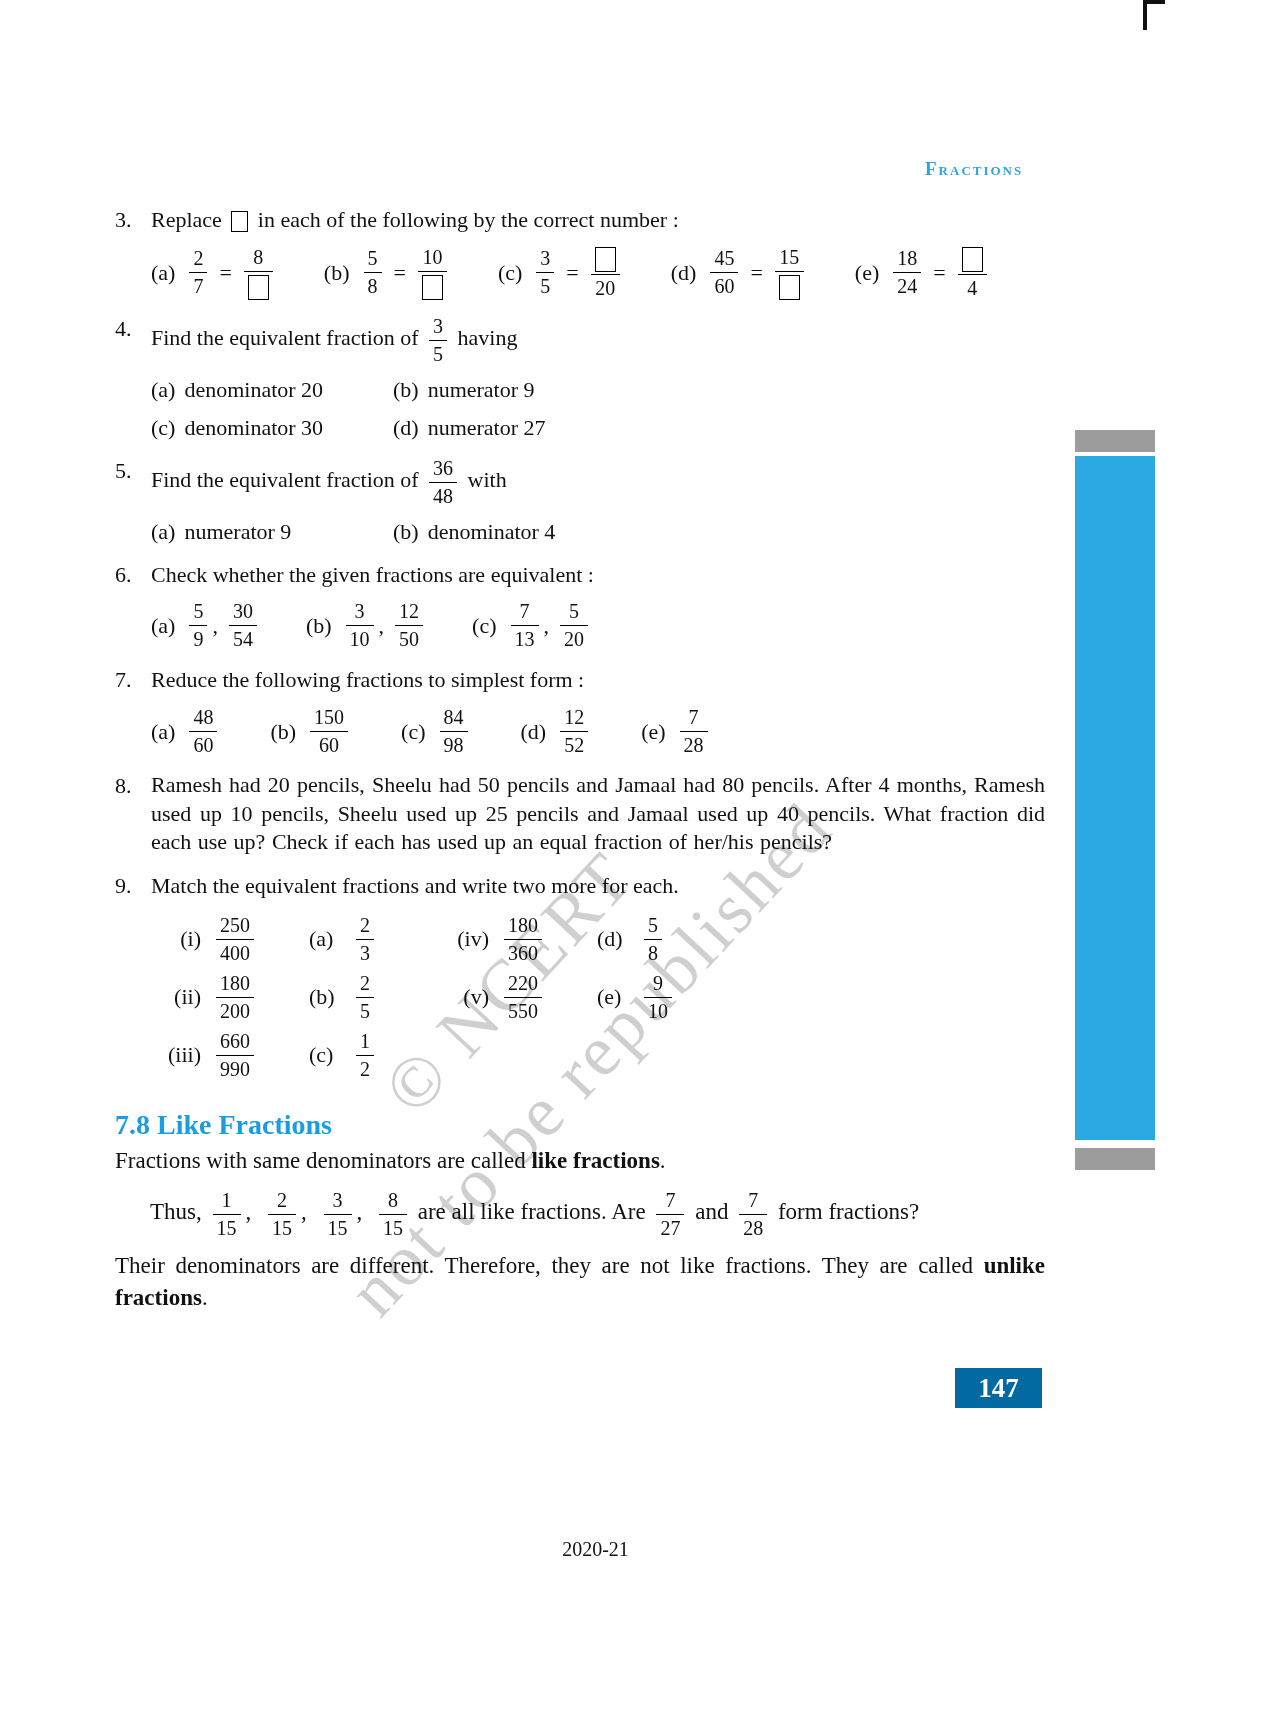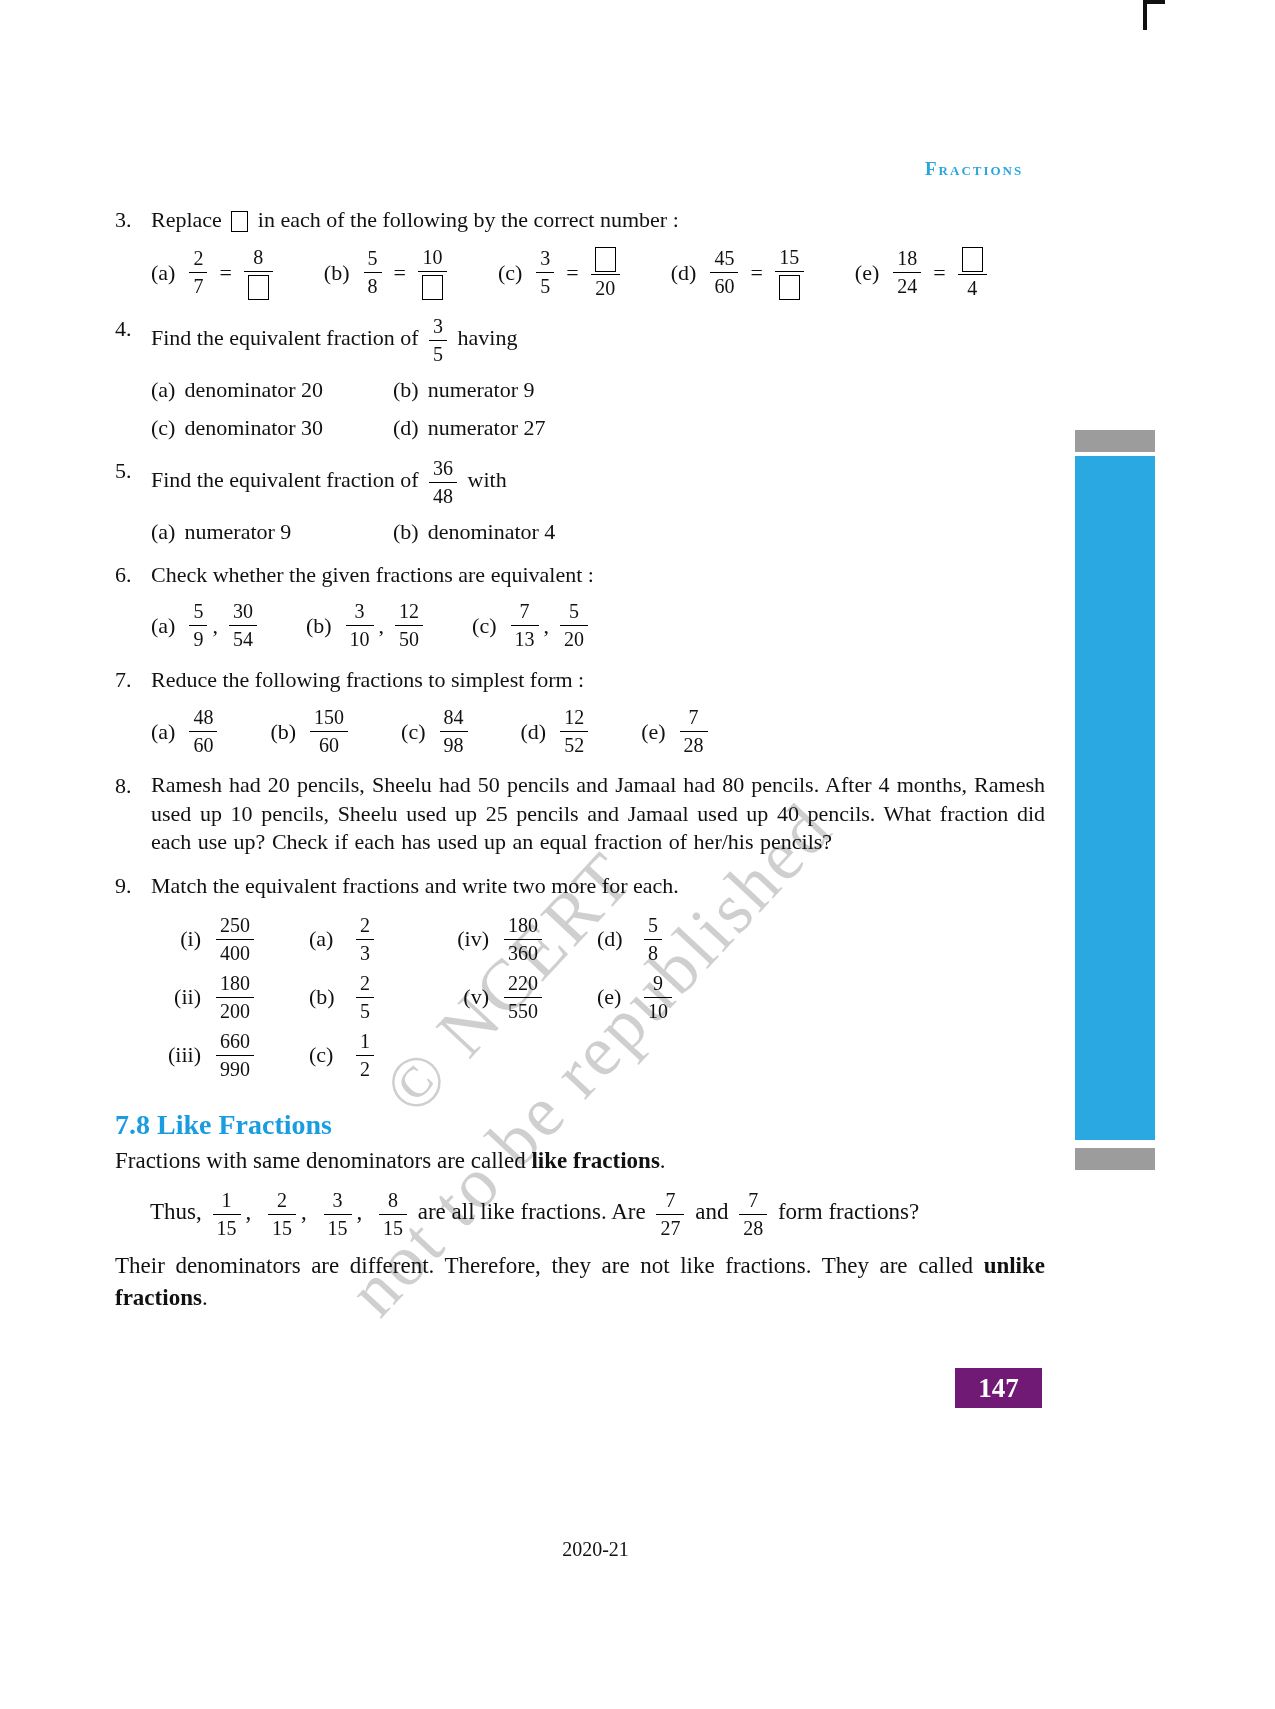--- a/index.html
+++ b/index.html
@@ -34,21 +34,21 @@
 
   
   .sidebar-gray { position:absolute; left:1075px; width:80px; height:22px; background:#9c9c9c; }
   .sidebar-gray-top { top:430px; }
   .sidebar-gray-bottom { top:1148px; }
   .sidebar-blue { position:absolute; left:1075px; top:456px; width:80px; height:684px; background:#2aa8e1; }
 
   
   .page-number {
     position:absolute; left:955px; top:1368px; width:87px; height:40px;
-    background:#701a75; color:#fff; font-size:27px; font-weight:bold;
+    background:#0369a1; color:#fff; font-size:27px; font-weight:bold;
     display:flex; align-items:center; justify-content:center;
   }
 
   .footer { position:absolute; left:8px; top:1538px; width:1175px; text-align:center; font-size:20px; color:#111; }
 
   
   .content { position:absolute; left:115px; top:205px; width:930px; font-size:22px; line-height:1.32; z-index:1; }
 
   .q { display:flex; margin-bottom:14px; }
   .qnum { width:36px; flex:0 0 36px; }

